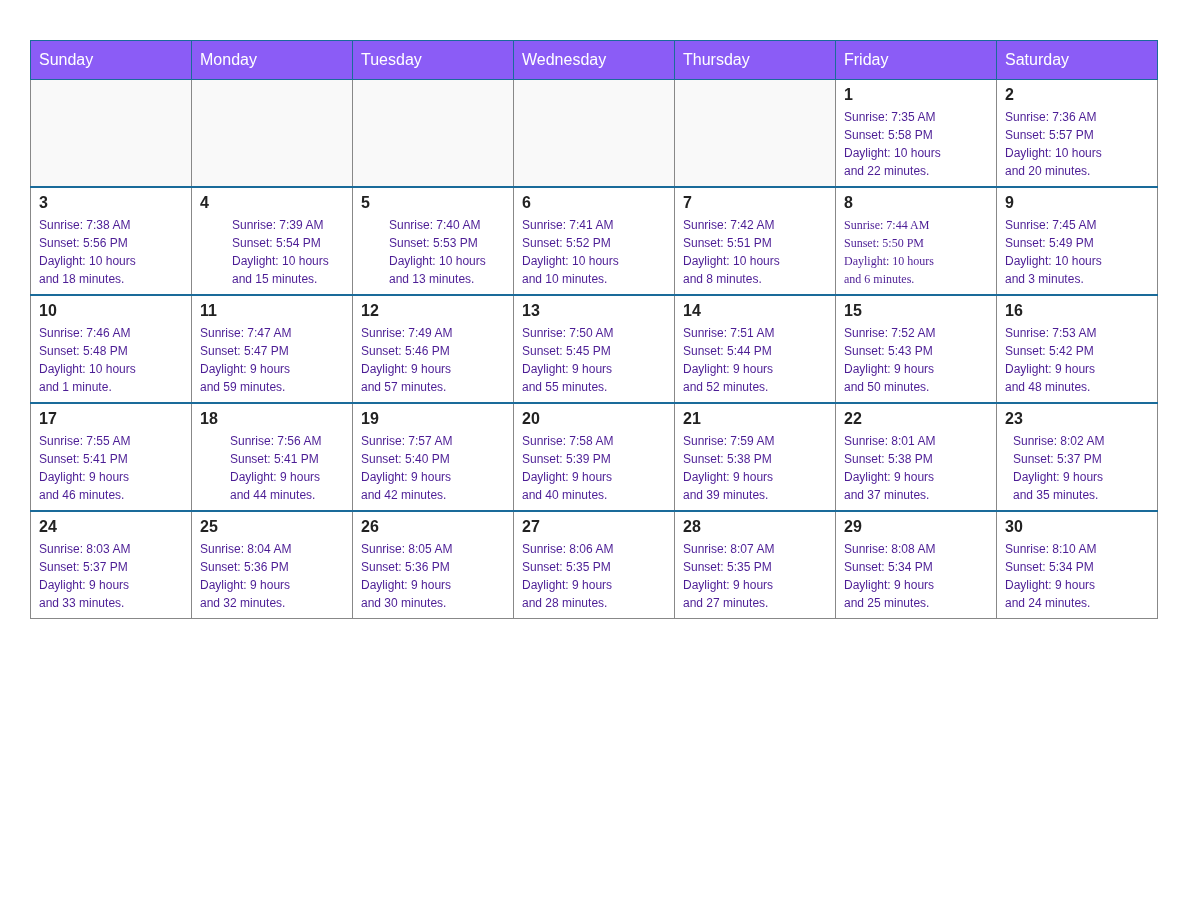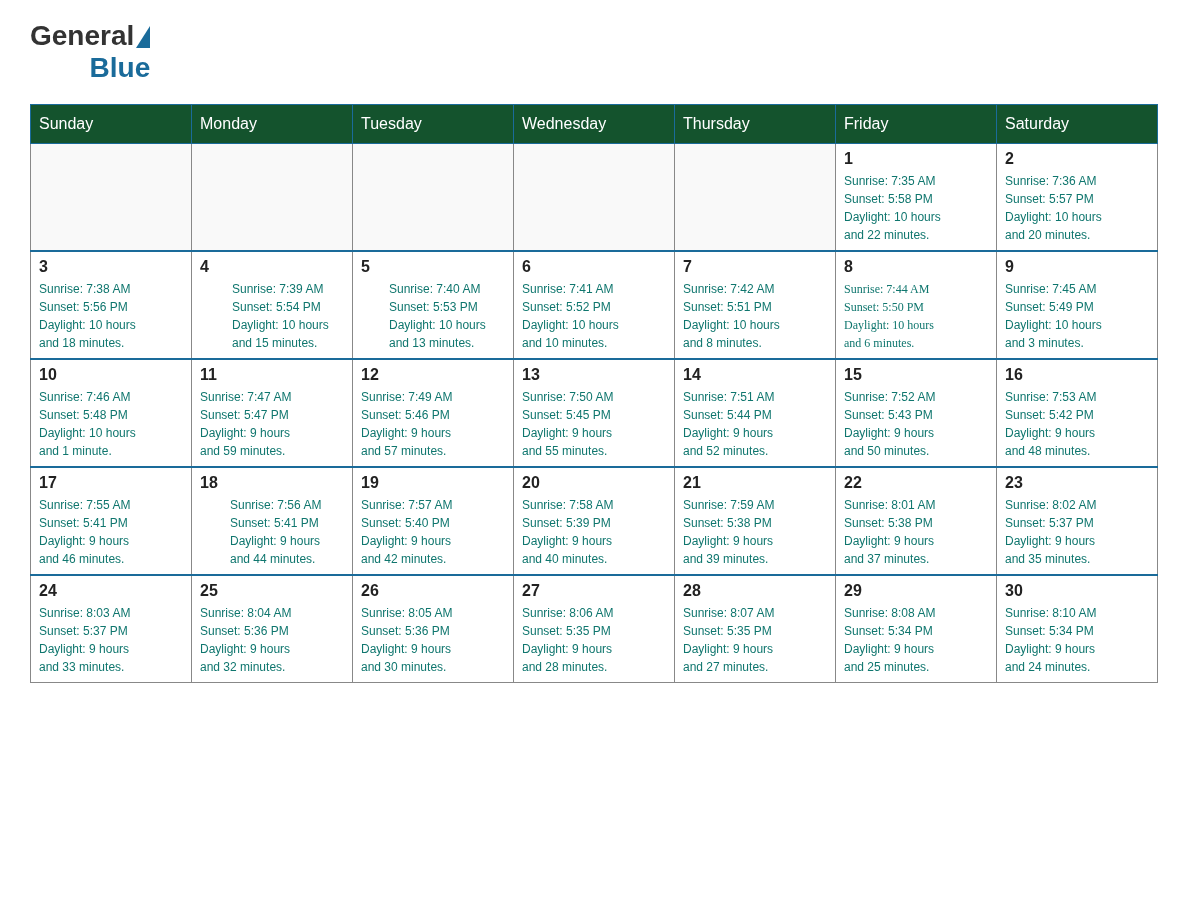--- a/index.html
+++ b/index.html
@@ -59,21 +59,21 @@
       font-size: 22px;
       color: #444;
       font-family: Georgia, serif;
     }
     .calendar {
       width: 100%;
       border-collapse: collapse;
       border: 1px solid #1a6b9a;
     }
     .calendar th {
-      background-color: #14532d;
+      background-color: #8b5cf6;
       color: #fff;
       font-size: 16px;
       font-weight: normal;
       padding: 10px 8px;
       text-align: left;
       border: 1px solid #1a6b9a;
     }
     .calendar td {
       border: 1px solid #888;
       vertical-align: top;
@@ -89,38 +89,31 @@
     }
     .day-number {
       font-size: 16px;
       font-weight: bold;
       color: #222;
       display: block;
       margin-bottom: 4px;
     }
     .sun-info {
       font-size: 12px;
-      color: #0f766e;
+      color: #4c1d95;
       line-height: 1.5;
     }
     .row-separator td {
       border-top: 2px solid #1a6b9a;
     }
   </style>
 </head>
 <body>
 
 <div class="header">
-  <div class="logo-wrapper">
-    <div class="logo-top">
-      <span class="logo-general">General</span>
-      <div class="logo-triangle"></div>
-    </div>
-    <span class="logo-blue">Blue</span>
-  </div>
   <div class="title-section">
   </div>
 </div>
 
 <table class="calendar">
   <thead>
     <tr>
     <th>Sunday</th>
         <th>Monday</th>
         <th>Tuesday</th>
@@ -292,21 +285,21 @@
         </td>
         <td>
           <span class="day-number">22</span>
           <div class="sun-info" style="white-space: pre-line;">Sunrise: 8:01 AM
 Sunset: 5:38 PM
 Daylight: 9 hours
 and 37 minutes.</div>
         </td>
         <td>
           <span class="day-number">23</span>
-          <div class="sun-info" style="white-space: pre-line;">Sunrise: 8:02 AM
+          <div class="sun-info" style="white-space: pre-line; margin-left: 8px;">Sunrise: 8:02 AM
 Sunset: 5:37 PM
 Daylight: 9 hours
 and 35 minutes.</div>
         </td>
       </tr>
       <tr class="row-separator">
         <td>
           <span class="day-number">24</span>
           <div class="sun-info" style="white-space: pre-line;">Sunrise: 8:03 AM
 Sunset: 5:37 PM

